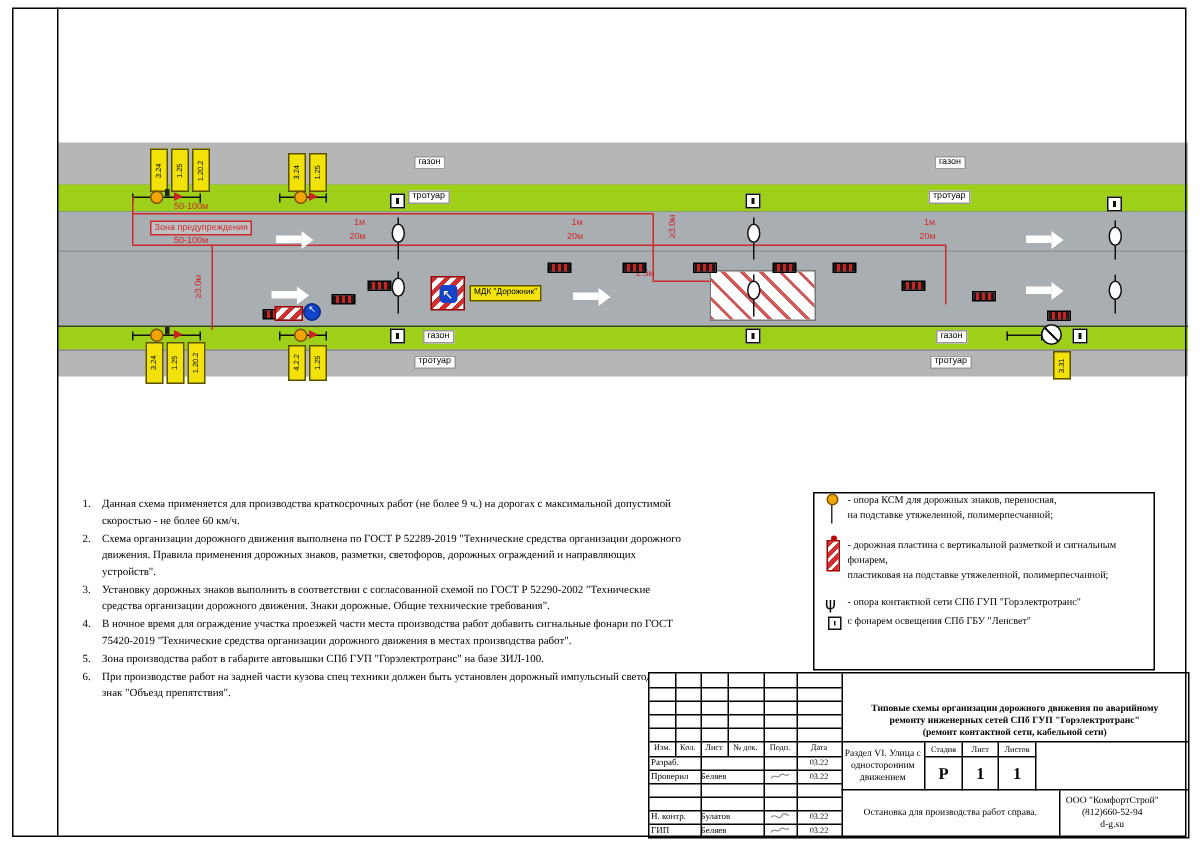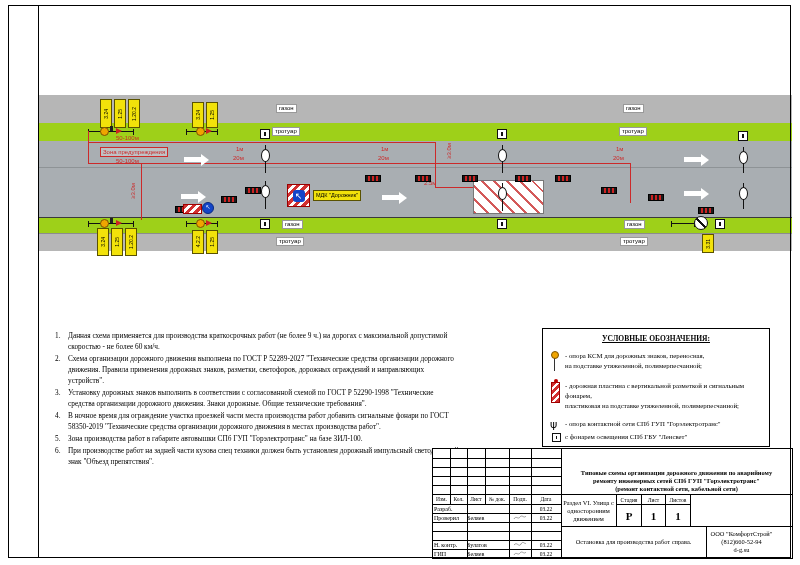--- a/index.html
+++ b/index.html
@@ -256,42 +256,41 @@
   <div class="abs veh-label" style="left:275px;top:95px;">МДК "Дорожник"</div>
 </div>
 
 <div class="abs notes">
   <div class="note-item">
       <span class="note-num">1.</span>
       <span class="note-text">Данная схема применяется для производства краткосрочных работ (не более 9 ч.) на дорогах с максимальной допустимой скоростью - не более 60 км/ч.</span>
     </div>
   <div class="note-item">
       <span class="note-num">2.</span>
-      <span class="note-text">Схема организации дорожного движения выполнена по ГОСТ Р 52289-2027 "Технические средства организации дорожного движения. Правила применения дорожных знаков, разметки, светофоров, дорожных ограждений и направляющих устройств".</span>
+      <span class="note-text">Схема организации дорожного движения выполнена по ГОСТ Р 52289-2019 "Технические средства организации дорожного движения. Правила применения дорожных знаков, разметки, светофоров, дорожных ограждений и направляющих устройств".</span>
     </div>
   <div class="note-item">
       <span class="note-num">3.</span>
-      <span class="note-text">Установку дорожных знаков выполнить в соответствии с согласованной схемой по  ГОСТ Р 52290-1998 "Технические средства организации дорожного движения. Знаки дорожные. Общие технические требования".</span>
+      <span class="note-text">Установку дорожных знаков выполнить в соответствии с согласованной схемой по  ГОСТ Р 52290-2002 "Технические средства организации дорожного движения. Знаки дорожные. Общие технические требования".</span>
     </div>
   <div class="note-item">
       <span class="note-num">4.</span>
-      <span class="note-text">В ночное время для ограждение участка проезжей части места производства работ добавить сигнальные фонари по ГОСТ 58350-2019 "Технические средства организации дорожного движения в местах производства работ".</span>
+      <span class="note-text">В ночное время для ограждение участка проезжей части места производства работ добавить сигнальные фонари по ГОСТ 75420-2019 "Технические средства организации дорожного движения в местах производства работ".</span>
     </div>
   <div class="note-item">
       <span class="note-num">5.</span>
       <span class="note-text">Зона производства работ в габарите автовышки СПб ГУП "Горэлектротранс" на базе ЗИЛ-100.</span>
     </div>
   <div class="note-item">
       <span class="note-num">6.</span>
       <span class="note-text">При производстве работ на задней части кузова спец техники должен быть установлен дорожный импульсный светодиодный знак "Объезд препятствия".</span>
     </div>
 </div>
 
 <div class="abs legend">
-  <h3>УСЛОВНЫЕ ОБОЗНАЧЕНИЯ:</h3>
   <div class="leg-row">
     <div class="leg-icon">
         <span class="lksm"></span>
       </div>
     <div class="leg-text">
       <div>- опора КСМ для дорожных знаков, переносная,</div>
       <div>на подставке утяжеленной, полимерпесчанной;</div>
     </div>
   </div>
   <div class="leg-row">

